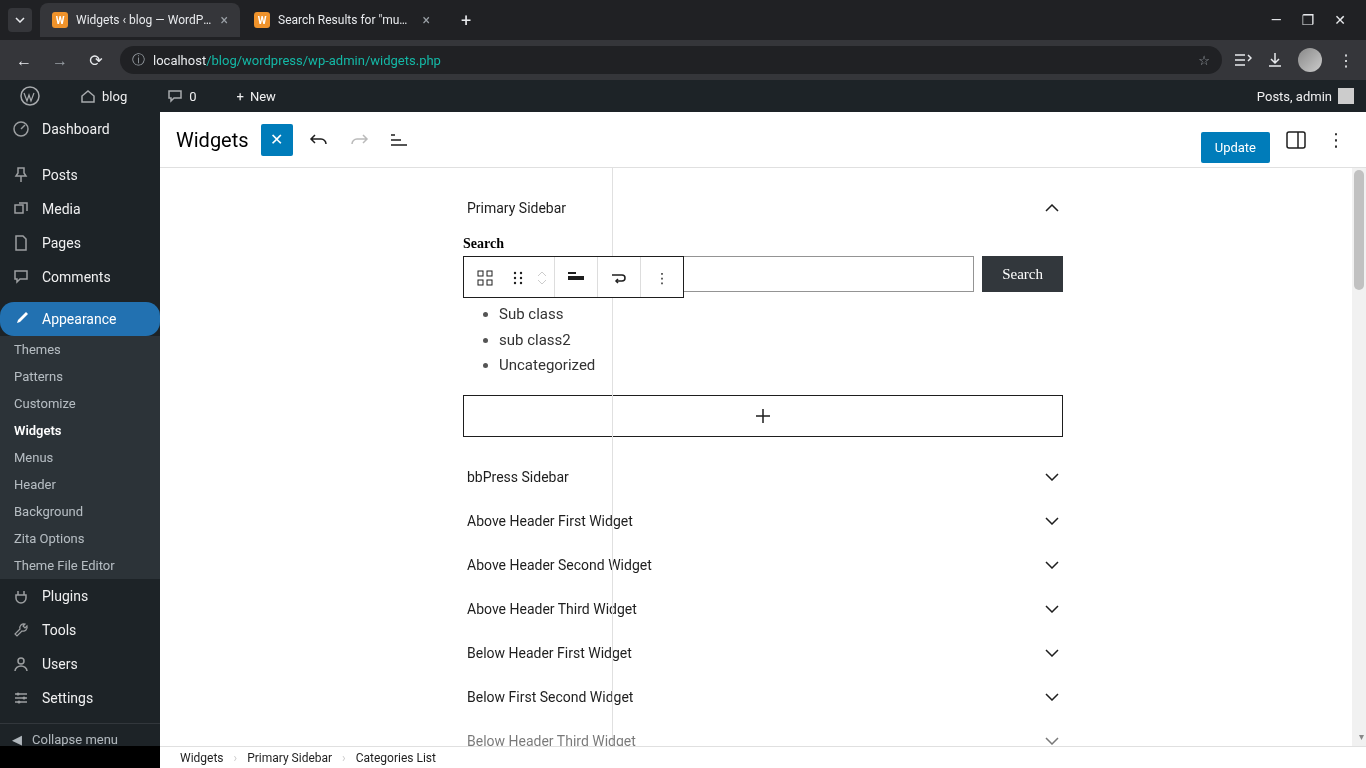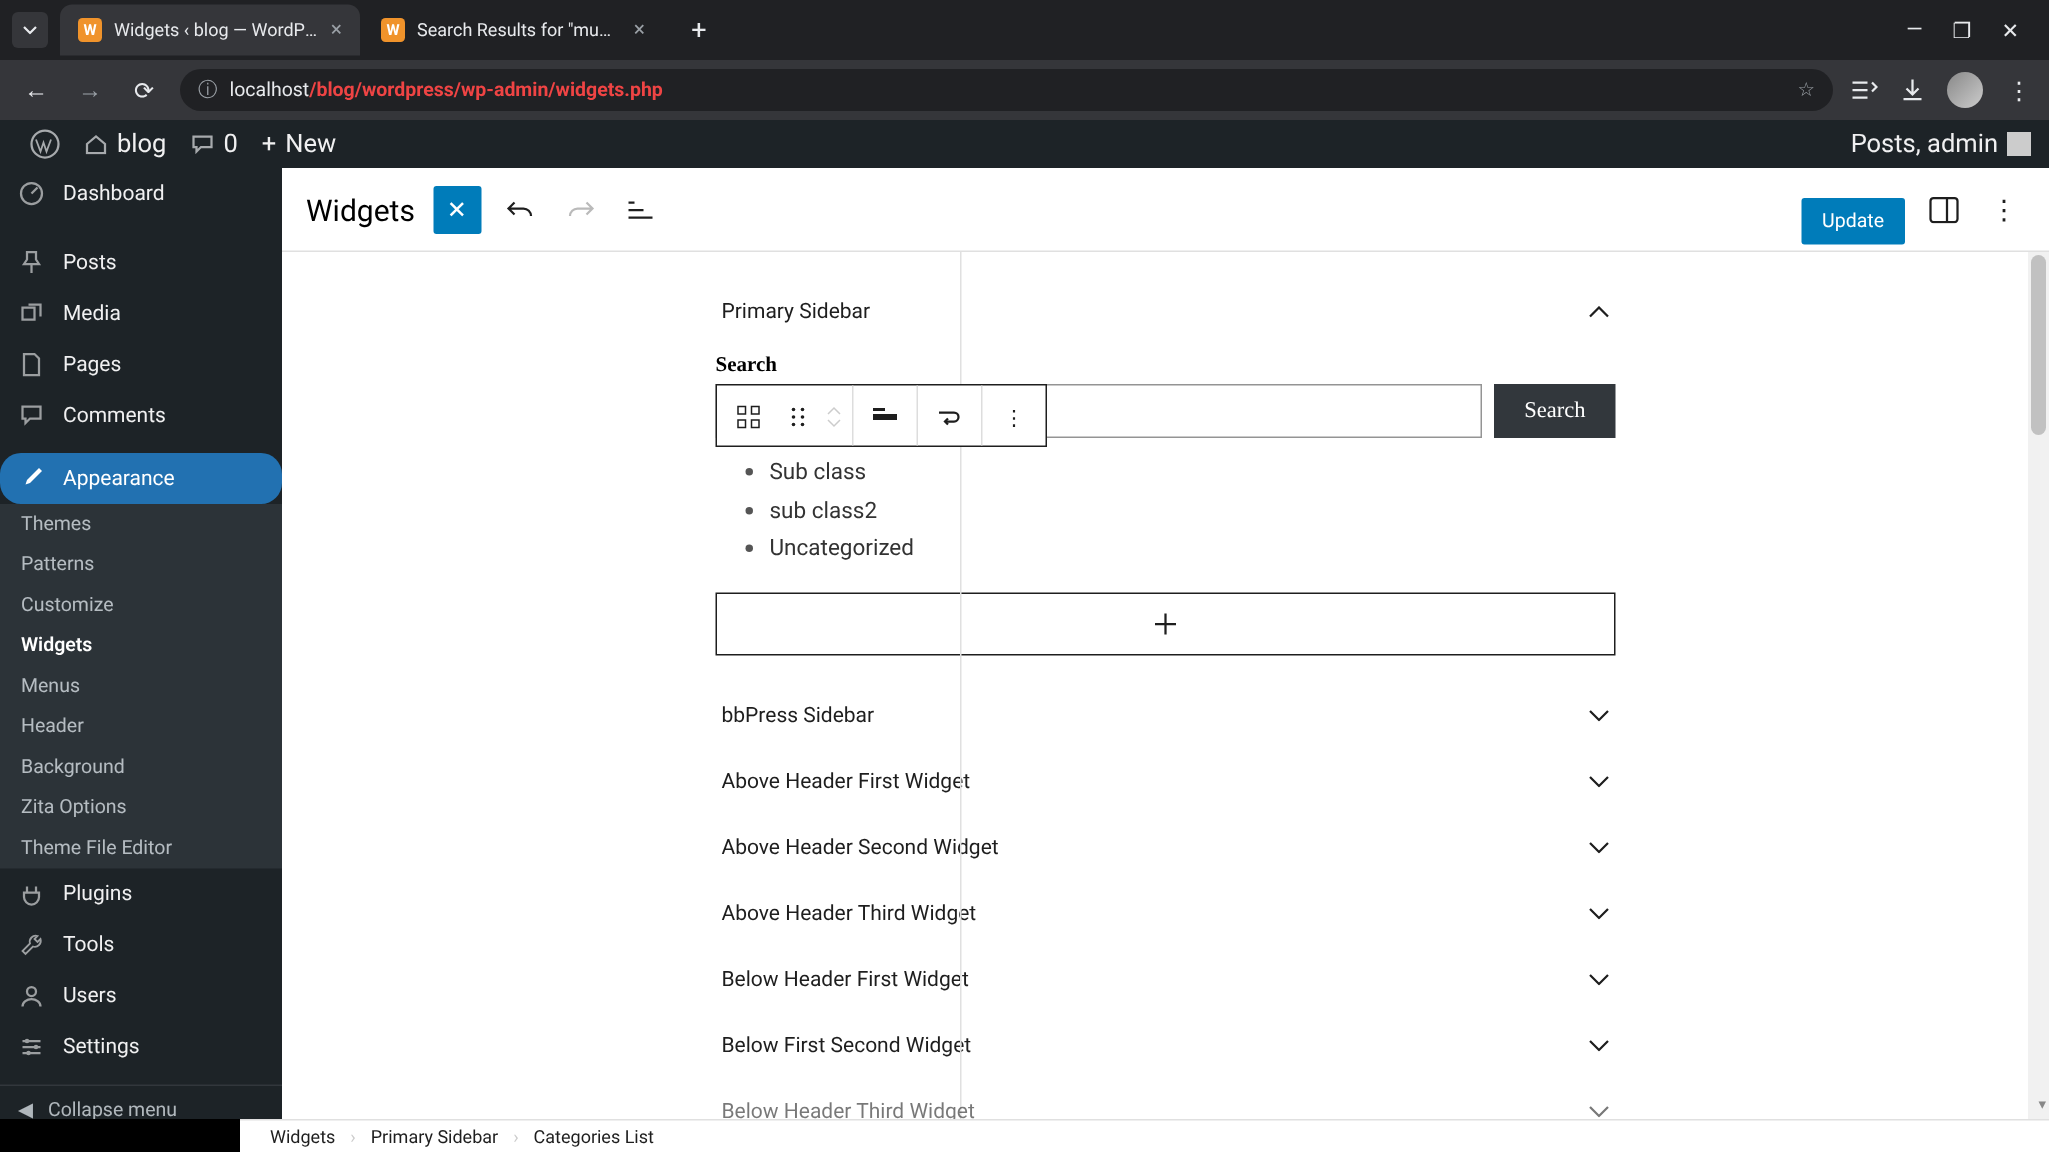--- a/index.html
+++ b/index.html
@@ -14,34 +14,34 @@
 .tab-title { white-space: nowrap; overflow: hidden; text-overflow: ellipsis; flex: 1; }
 .tab-close { color: #9aa0a6; font-size: 14px; cursor: pointer; }
 .new-tab { width: 28px; height: 28px; display: flex; align-items: center; justify-content: center; color: #e8eaed; font-size: 18px; margin-left: 8px; }
 .window-controls { margin-left: auto; display: flex; gap: 20px; color: #e8eaed; font-size: 14px; padding-right: 12px; }
 
 .address-bar-row { height: 40px; background: #35363a; display: flex; align-items: center; padding: 0 12px; gap: 12px; }
 .nav-btn { color: #9aa0a6; font-size: 16px; width: 24px; text-align: center; }
 .nav-btn.active { color: #e8eaed; }
 .address-bar { flex: 1; height: 28px; background: #202124; border-radius: 14px; display: flex; align-items: center; padding: 0 12px; color: #9aa0a6; font-size: 13px; gap: 8px; }
 .url-host { color: #e8eaed; }
-.url-path { color: #ef4444; font-weight: bold; }
+.url-path { color: #14b8a6; }
 .toolbar-icons { display: flex; gap: 16px; color: #e8eaed; font-size: 16px; align-items: center; }
 .avatar { width: 24px; height: 24px; border-radius: 50%; background: linear-gradient(135deg, #888, #ccc); }
 
 
-.wp-admin-bar { height: 32px; background: #1d2327; display: flex; align-items: center; padding: 0 12px; color: #f0f0f1; font-size: 17px; }
+.wp-admin-bar { height: 32px; background: #1d2327; display: flex; align-items: center; padding: 0 12px; color: #f0f0f1; font-size: 13px; gap: 24px; }
 .admin-bar-item { display: flex; align-items: center; gap: 6px; padding: 0 8px; height: 100%; }
 .admin-bar-right { margin-left: auto; display: flex; align-items: center; gap: 6px; }
 .admin-avatar { width: 16px; height: 16px; background: #ccc; }
 
 .wp-body { display: flex; height: calc(768px - 40px - 40px - 32px - 22px); background: #f0f0f1; }
 
 
-.wp-sidebar { width: 188px; background: #1d2327; color: #f0f0f1; font-size: 14px; overflow-y: auto; }
+.wp-sidebar { width: 160px; background: #1d2327; color: #f0f0f1; font-size: 14px; overflow-y: auto; }
 .menu-item { display: flex; align-items: center; gap: 10px; padding: 8px 12px; color: #f0f0f1; cursor: pointer; }
 .menu-item .icon { width: 20px; text-align: center; opacity: 0.6; }
 .menu-item.current { background: #2271b1; color: #fff; position: relative; border-radius: 14px; }
 .menu-item.current::after { content: ''; position: absolute; right: -8px; top: 50%; transform: translateY(-50%); border: 8px solid transparent; border-right-color: #f0f0f1; }
 .submenu { background: #2c3338; }
 .submenu-item { padding: 6px 12px 6px 14px; color: rgba(240,246,252,0.7); font-size: 13px; cursor: pointer; }
 .submenu-item.current { color: #fff; font-weight: 600; }
 .collapse-item { display: flex; align-items: center; gap: 10px; padding: 8px 12px; color: rgba(240,246,252,0.7); font-size: 13px; border-top: 1px solid #32373c; margin-top: 8px; }
 
 

